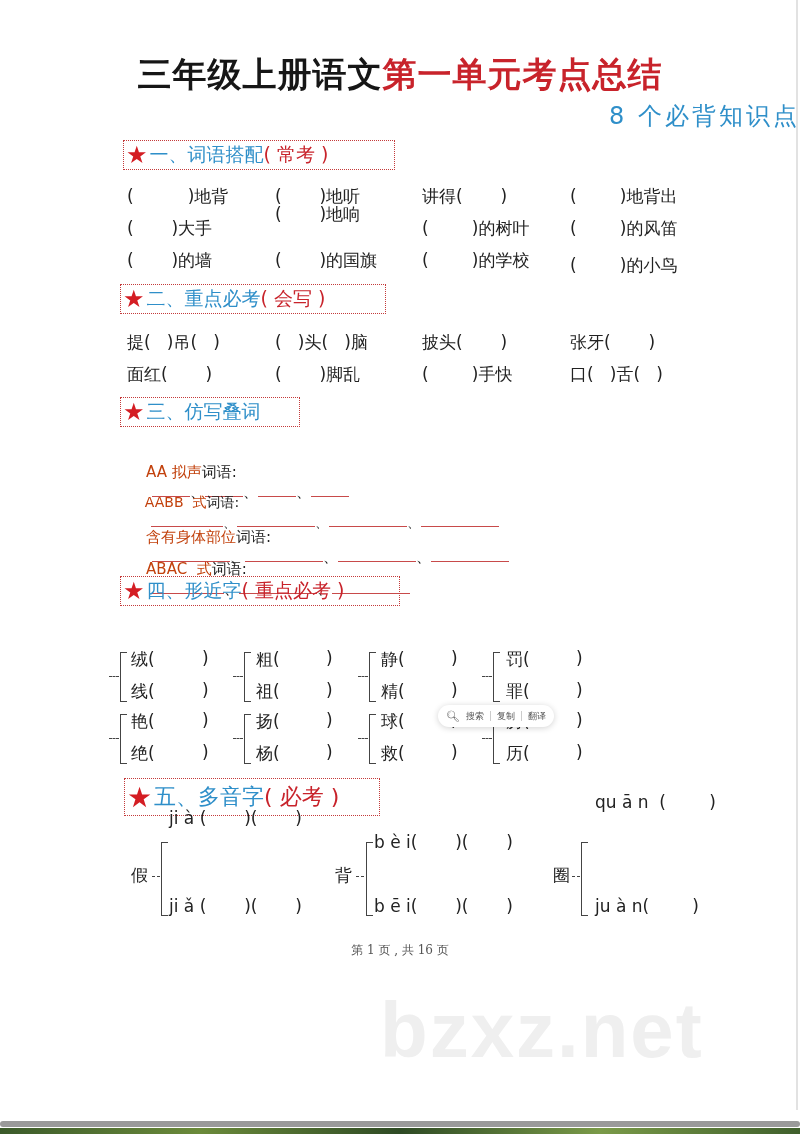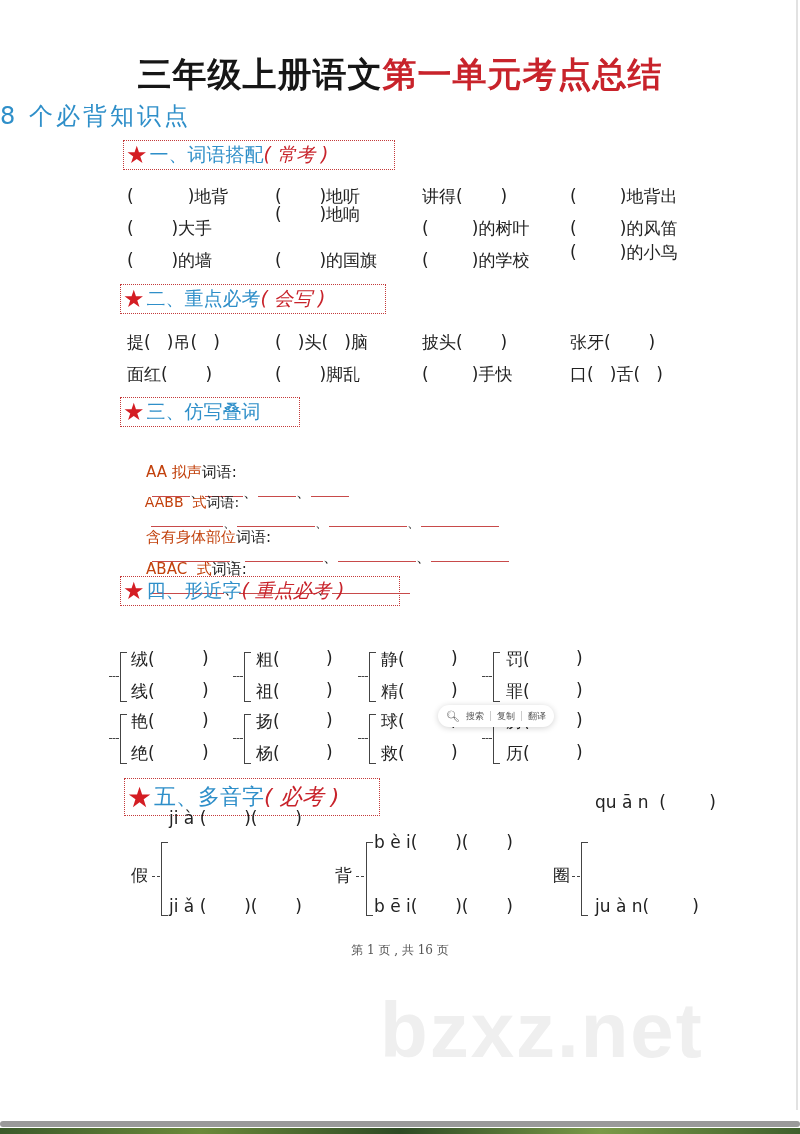--- a/index.html
+++ b/index.html
@@ -1,25 +1,25 @@
 <!DOCTYPE html>
 <html><head>
 <meta charset="utf-8">
 <style>
   html,body{margin:0;padding:0;}
   body{width:800px;height:1134px;background:#ffffff;position:relative;overflow:hidden;font-family:"DejaVu Sans",sans-serif;color:#222;}
   .abs{position:absolute;}
   .title{left:0;width:800px;top:52px;text-align:center;font-size:34px;font-weight:bold;font-family:"DejaVu Serif",serif;letter-spacing:1px;}
   .title .t1{color:#161616;}
   .title .t2{color:#c8232b;}
-  .subtitle{left:0;width:800px;top:100px;text-align:left;font-size:24px;color:#2f8fc9;letter-spacing:3px;}
+  .subtitle{left:0;width:800px;top:100px;text-align:right;font-size:24px;color:#2f8fc9;letter-spacing:3px;}
   .sec{border:1px dotted #c43a3a;height:30px;display:flex;align-items:center;padding:0 6px 0 2px;font-size:19px;box-sizing:border-box;}
   .sec .star{color:#d41d23;font-size:24px;margin-right:2px;}
   .sec .blue{color:#2f8fc9;}
-  .sec .red{color:#c8232b;font-style:italic;}
+  .sec .red{color:#c8232b;}
   .row{font-size:17px;color:#222;white-space:pre;}
   .cell{position:absolute;white-space:pre;}
   .red{color:#c2410c;}
   .blank{display:inline-block;border-bottom:1.5px solid #c84a4a;height:14px;vertical-align:baseline;}
   .brace{position:absolute;border:1.3px solid #444;border-right:none;width:6px;}
   .dash{position:absolute;border-top:1.2px dashed #444;width:10px;}
   .pagenum{left:0;width:800px;top:942px;text-align:center;font-size:12px;color:#555;font-family:"DejaVu Serif",serif;}
   .watermark{left:380px;top:985px;font-size:78px;font-weight:bold;color:#efefef;font-family:"Liberation Sans",sans-serif;letter-spacing:2px;}
   .popup{left:438px;top:705px;height:22px;padding:0 8px;background:#fff;border-radius:11px;box-shadow:0 1px 6px rgba(0,0,0,0.18);display:flex;align-items:center;font-size:9px;color:#555;gap:6px;}
   .popup .sep{width:1px;height:10px;background:#ccc;}
@@ -45,21 +45,21 @@
   <span class="cell" style="left:275px;top:185px">(       )地听</span>
   <span class="cell" style="left:422px;top:185px">讲得(       )</span>
   <span class="cell" style="left:570px;top:185px">(        )地背出</span>
   <span class="cell" style="left:127px;top:217px">(       )大手</span>
   <span class="cell" style="left:275px;top:203px">(       )地响</span>
   <span class="cell" style="left:422px;top:217px">(        )的树叶</span>
   <span class="cell" style="left:570px;top:217px">(        )的风笛</span>
   <span class="cell" style="left:127px;top:249px">(       )的墙</span>
   <span class="cell" style="left:275px;top:249px">(       )的国旗</span>
   <span class="cell" style="left:422px;top:249px">(        )的学校</span>
-  <span class="cell" style="left:570px;top:241px">(        )的小鸟</span>
+  <span class="cell" style="left:570px;top:254px">(        )的小鸟</span>
 </div>
 
 <div class="abs sec" style="left:120px;top:284px;width:266px;">
   <span class="star">★</span>
   <span class="blue">二、重点必考</span>
   <span class="red">( 会写 )</span>
 </div>
 <div class="row">
   <span class="cell" style="left:127px;top:331px">提(   )吊(   )</span>
   <span class="cell" style="left:275px;top:331px">(   )头(   )脑</span>

